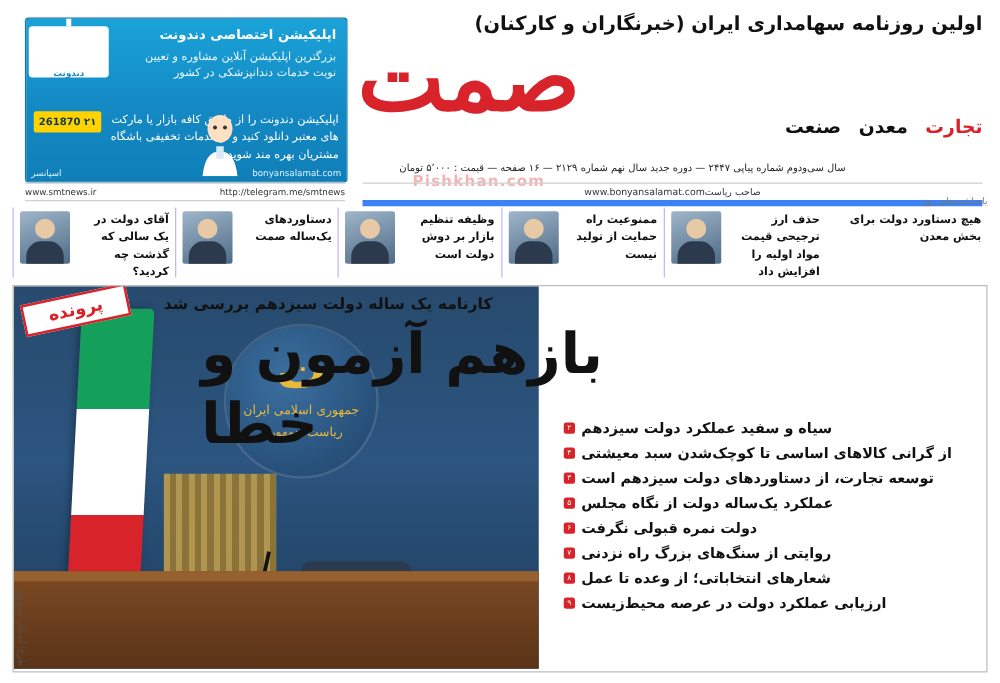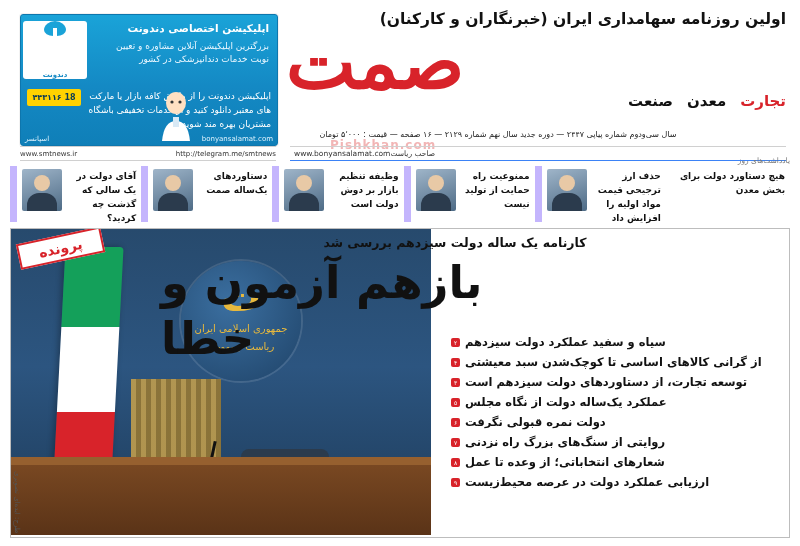--- a/index.html
+++ b/index.html
@@ -21,21 +21,21 @@
     border:1px solid #0e76ad;border-radius:3px;overflow:hidden;
     box-shadow:0 0 0 1px rgba(0,0,0,.05);
   }
   .ad-top{display:flex;flex-direction:row-reverse;height:72px;}
   .ad-txt{flex:1;padding:6px 8px 0 4px;text-align:right;color:#fff;}
   .ad-t1{font-size:10.5px;font-weight:bold;line-height:14px;}
   .ad-t2{font-size:9px;line-height:13px;margin-top:5px;color:#eaf7ff;}
   .ad-logo{
     width:64px;margin:6px 6px 0 2px;background:#fff;border-radius:3px;
     display:flex;flex-direction:column;align-items:center;justify-content:center;
-    height:58px;
+    height:41px;
     gap:32px;
   }
   .ad-logo .tooth{
     width:22px;height:26px;background:#1aa3d8;
     border-radius:50% 50% 42% 42%/60% 60% 40% 40%;position:relative;
   }
   .ad-logo .tooth:after{content:"";position:absolute;bottom:-1px;left:9px;width:4px;height:9px;background:#fff;}
   .ad-logo .lbl{font-size:7px;color:#1489c4;margin-top:3px;font-weight:bold;}
   .ad-phone{
     position:absolute;left:6px;top:74px;width:52px;background:#ffd200;color:#0a3a55;
@@ -72,22 +72,22 @@
   .plate-sub span{font-size:15px;font-weight:bold;color:#111;}
   .plate-sub .red{color:#d8232a;}
   .datebox{
     position:absolute;right:14px;top:96px;width:74px;text-align:center;color:#222;
     font-size:8.5px;line-height:12px;
   }
   .datebox .dtitle{font-size:10px;font-weight:bold;color:#111;margin-bottom:2px;}
 
   .strip{
     position:absolute;right:14px;left:290px;top:146px;height:13px;
-    display:flex;flex-direction:row-reverse;align-items:center;justify-content:flex-start;
-    border-top:1px solid #d0d0d0;border-bottom:1px solid #3b82f6;
+    display:flex;flex-direction:row-reverse;align-items:center;justify-content:center;
+    border-top:1px solid #d0d0d0;border-bottom:5px solid #3b82f6;
     font-size:7.5px;color:#333;padding:0 4px;
   }
   .issue-line{
     position:absolute;right:96px;left:292px;top:130px;
     font-size:8px;color:#222;text-align:center;direction:rtl;
   }
   .urls{
     position:absolute;left:20px;top:146px;width:256px;font-size:7px;color:#333;
     display:flex;flex-direction:row-reverse;justify-content:space-between;
     border-top:1px solid #d0d0d0;border-bottom:1px solid #d0d0d0;height:13px;align-items:center;
@@ -100,21 +100,21 @@
   
   .teaser{
     position:absolute;top:166px;right:10px;left:10px;height:56px;
     display:flex;flex-direction:row-reverse;gap:0;
   }
   .tlabel{
     position:absolute;right:0;top:-10px;font-size:7.5px;color:#777;
   }
   .tcell{
     flex:1;display:flex;flex-direction:row-reverse;align-items:flex-start;
-    padding:3px 5px 0 5px;border-left:7px solid #c4b5fd;gap:4px;
+    padding:3px 5px 0 5px;border-left:1px solid #c4b5fd;gap:4px;
   }
   .tcell:last-child{border-left:none;}
   .thumb{
     width:40px;height:42px;border-radius:2px;flex:none;
     background:linear-gradient(160deg,#9fb5c9,#4e6b86);
     position:relative;overflow:hidden;
   }
   .thumb:before{
     content:"";position:absolute;left:50%;top:6px;width:16px;height:16px;border-radius:50%;
     background:#e8c9a6;transform:translateX(-50%);
@@ -124,21 +124,21 @@
     background:#2b3b4d;transform:translateX(-50%);
   }
   .ttext{font-size:9px;line-height:14px;color:#111;text-align:right;font-weight:bold;}
 
   
   .main{
     position:absolute;top:228px;right:10px;left:10px;height:308px;
     border:1px solid #bdbdbd;background:#fff;overflow:hidden;
   }
   .kicker{
-    position:absolute;top:6px;right:10px;left:10px;text-align:center;
+    position:absolute;top:6px;right:10px;left:10px;text-align:left;
     font-size:12.5px;color:#111;font-weight:bold;padding-left:110px;
   }
   .bighead{
     position:absolute;top:26px;left:150px;width:330px;text-align:left;
     font-size:45px;line-height:56px;font-weight:bold;color:#111;
   }
   .ribbon{
     position:absolute;top:6px;left:8px;width:86px;height:40px;
     transform:rotate(-12deg);
   }
@@ -217,21 +217,21 @@
       <div class="ad-top">
         <div class="ad-logo">
           <div class="tooth"></div>
           <div class="lbl">دندونت</div>
         </div>
         <div class="ad-txt">
           <div class="ad-t1">اپلیکیشن اختصاصی دندونت</div>
           <div class="ad-t2">بزرگترین اپلیکیشن آنلاین مشاوره و تعیین نوبت خدمات دندانپزشکی در کشور</div>
         </div>
       </div>
-      <div class="ad-phone">18 ۴۴۳۱۱۶</div>
+      <div class="ad-phone">۲۱ 261870</div>
       <div class="ad-bottom">اپلیکیشن دندونت را از طریق کافه بازار یا مارکت های معتبر دانلود کنید و از خدمات تخفیفی باشگاه مشتریان بهره مند شوید</div>
       <svg class="ad-doc" viewBox="0 0 54 52">
         <ellipse cx="27" cy="14" rx="10" ry="11" fill="#ffe0c2"></ellipse>
         <path d="M13 52 q2-20 14-20 q12 0 14 20z" fill="#ffffff"></path>
         <rect x="24" y="28" width="6" height="10" fill="#d8e9f5"></rect>
         <circle cx="23" cy="13" r="1.6" fill="#333"></circle>
           <circle cx="31" cy="13" r="1.6" fill="#333"></circle>
       </svg>
       <div class="ad-foot">
         <span>اسپانسر</span>

